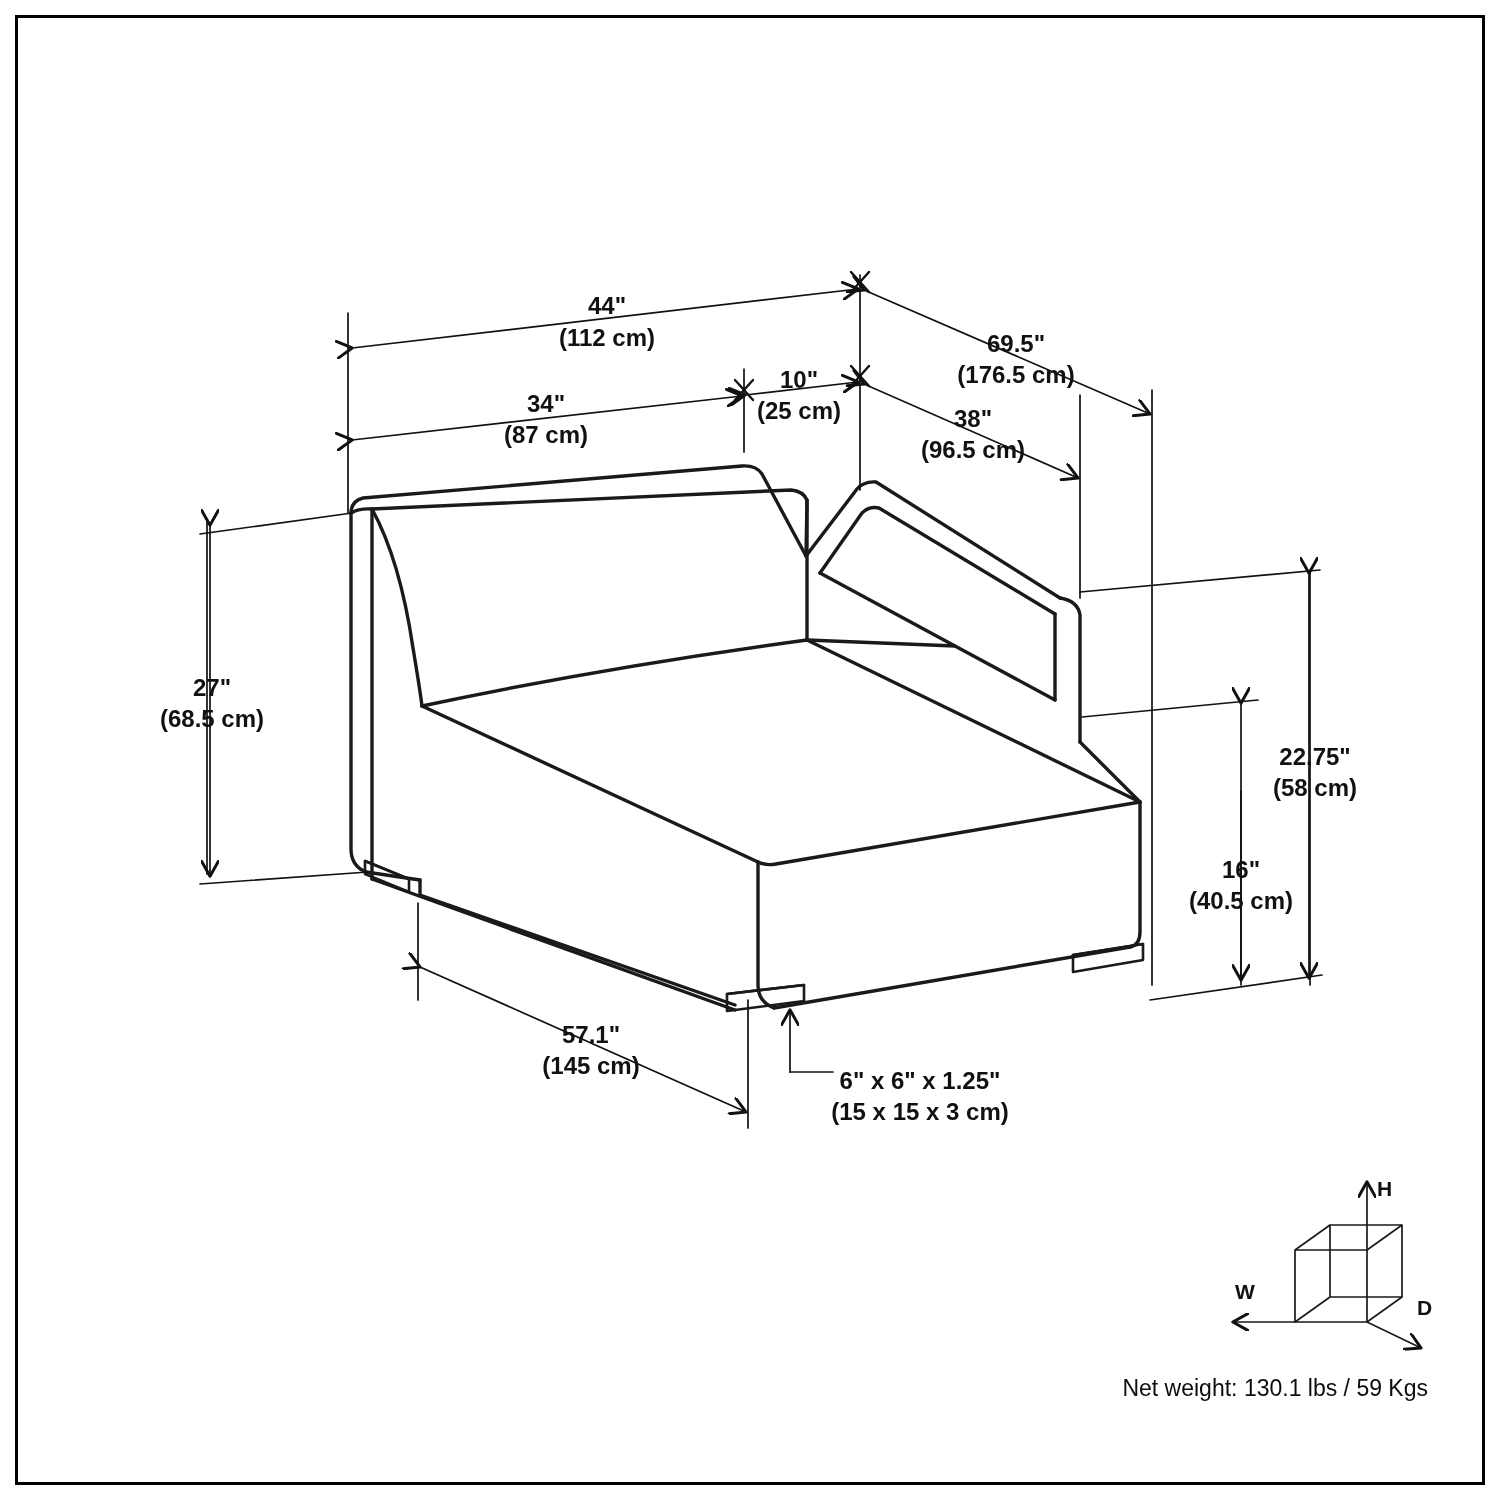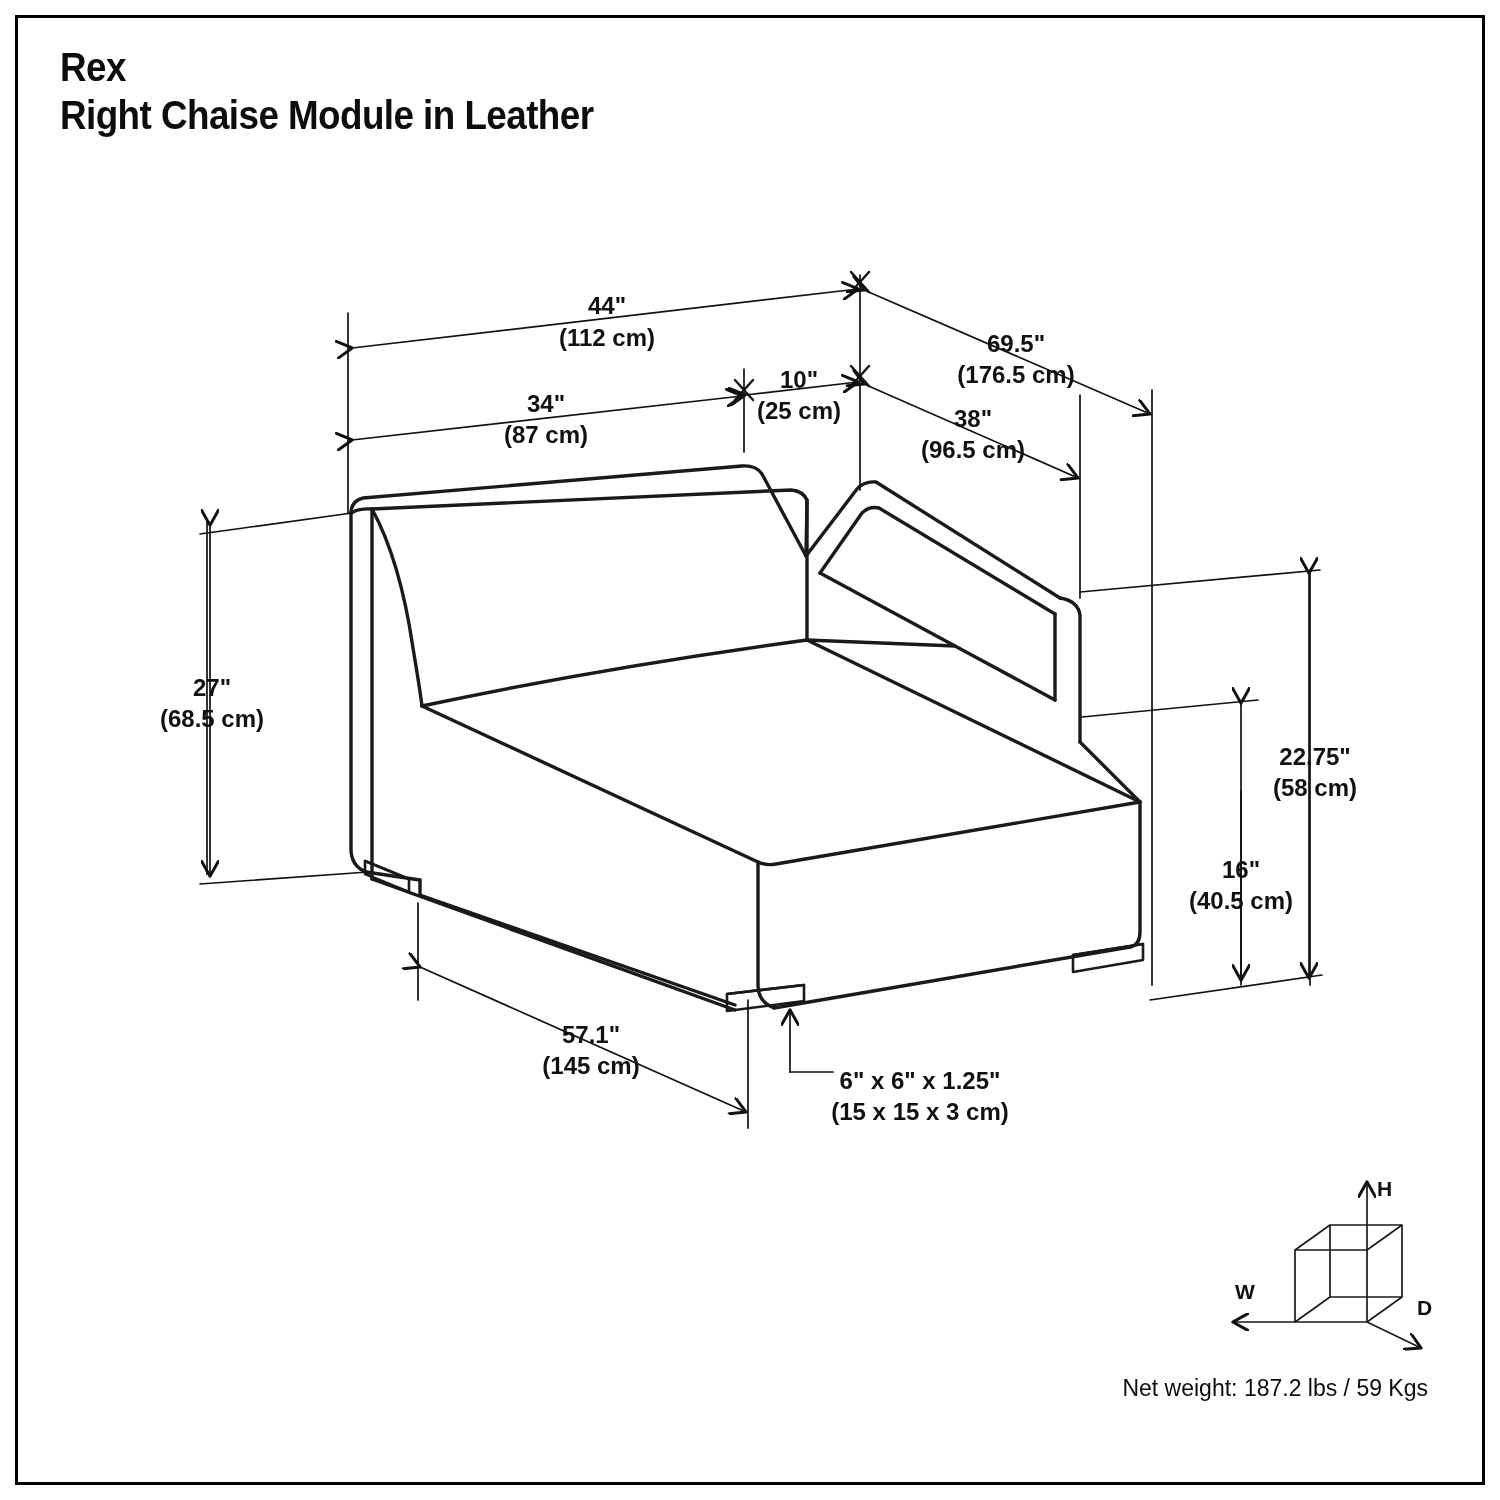--- a/index.html
+++ b/index.html
@@ -79,24 +79,20 @@
     font-family: "Liberation Sans", sans-serif;
   }
 </style>
 </head>
 <body>
 
 <div id="sheet">
 
   <div id="frame"></div>
 
-  <div id="title-block">
-    <div class="t-line">Rex</div>
-    <div class="t-line sub">Right Chaise Module in Leather</div>
-  </div>
 
   <svg id="drawing" viewBox="0 0 1500 1500">
 
     <defs>
       <marker id="arrTipL" viewBox="0 0 12 12" refX="1.5" refY="6" markerWidth="11" markerHeight="11" orient="auto-start-reverse">
         <path d="M 11 0.6 L 1.4 6 L 11 11.4" fill="none" stroke="#111111" stroke-width="1.9" stroke-linecap="round" stroke-linejoin="round"></path>
       </marker>
       <marker id="arrTipR" viewBox="0 0 12 12" refX="10.5" refY="6" markerWidth="11" markerHeight="11" orient="auto">
         <path d="M 1 0.6 L 10.6 6 L 1 11.4" fill="none" stroke="#111111" stroke-width="1.9" stroke-linecap="round" stroke-linejoin="round"></path>
       </marker>
@@ -305,16 +301,16 @@
 
       <text class="axistext" x="1377" y="1196">H</text>
       <text class="axistext" x="1245" y="1299" text-anchor="middle">W</text>
       <text class="axistext" x="1417" y="1315">D</text>
     </g>
 
   </svg>
 
   <div id="netweight">
     <span class="lbl">Net weight:</span>
-    <span class="val">187.2 lbs / 59 Kgs</span>
+    <span class="val">130.1 lbs / 59 Kgs</span>
   </div>
 
 </div>
 
 </body></html>

